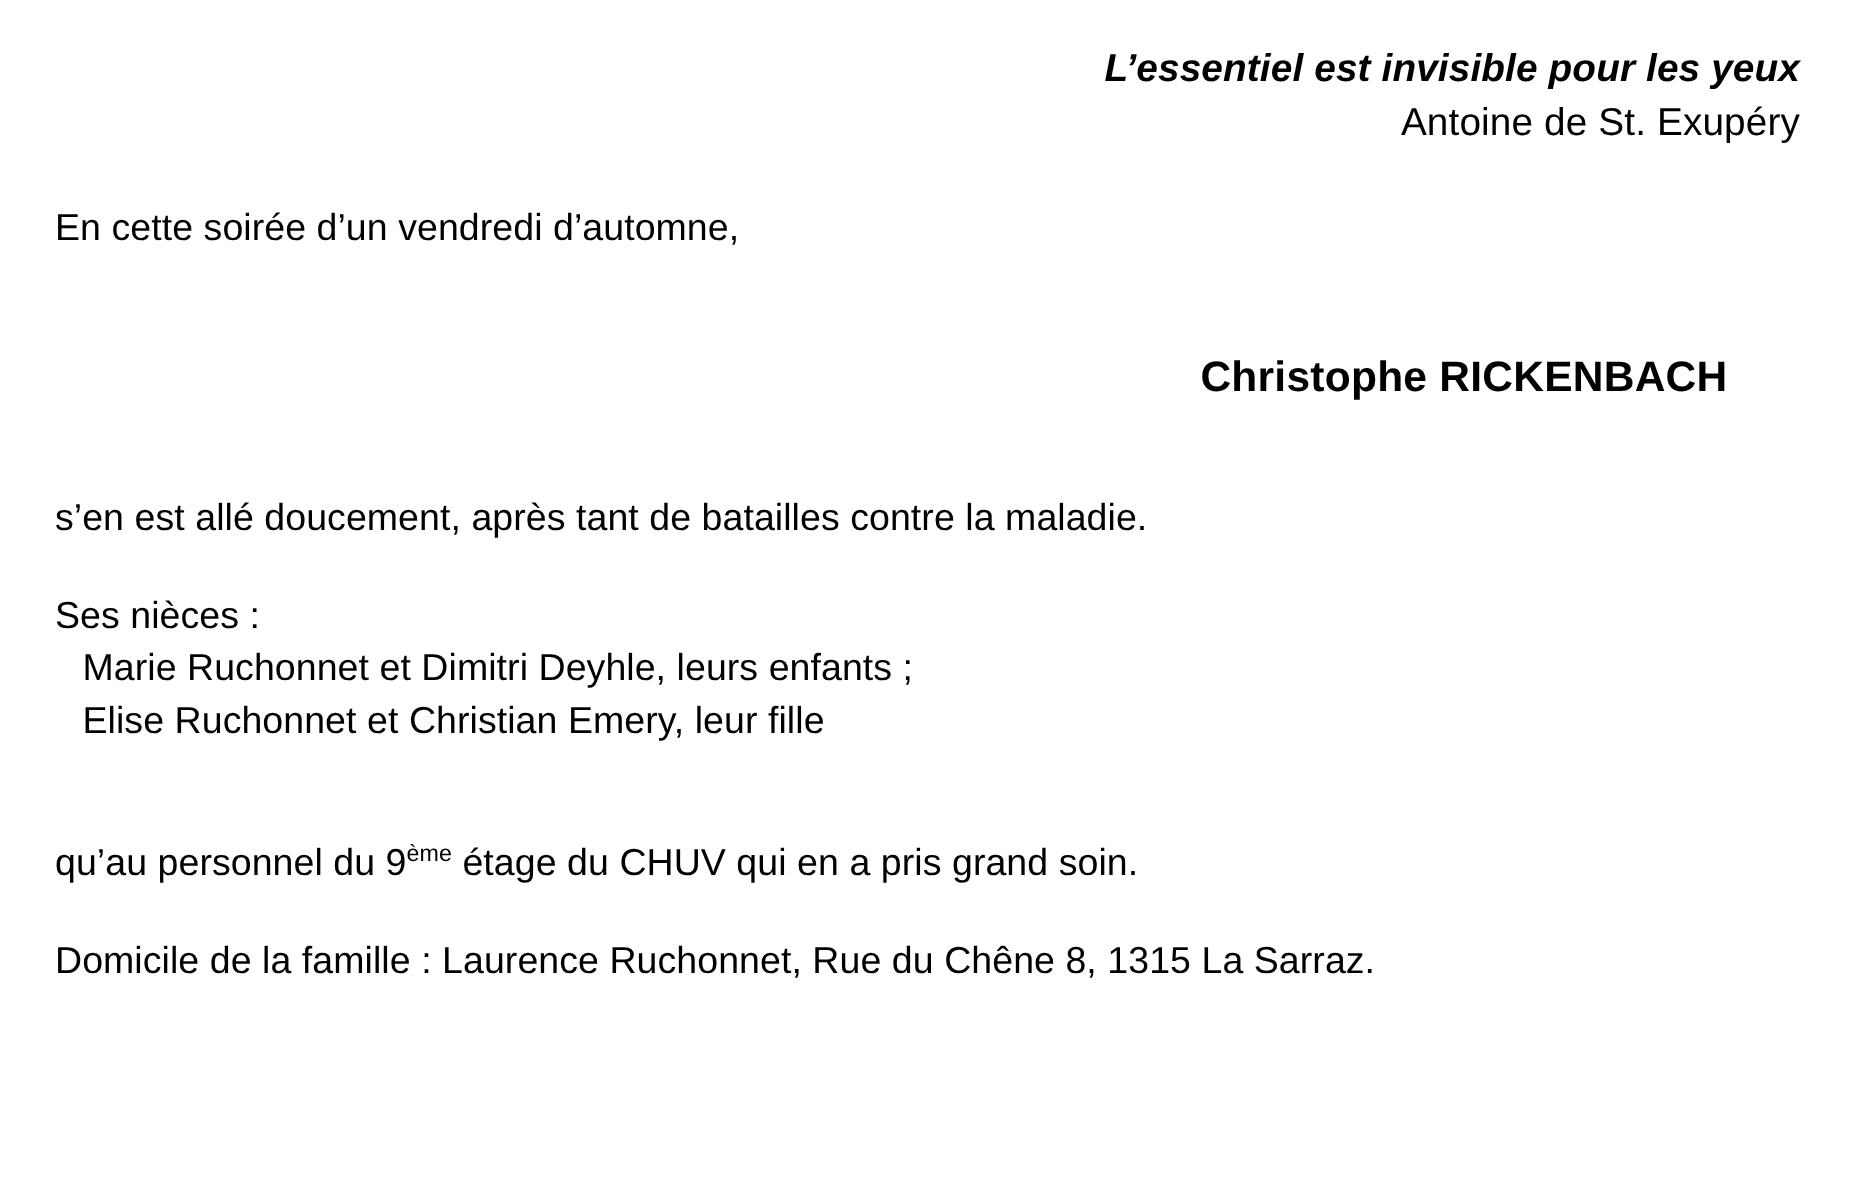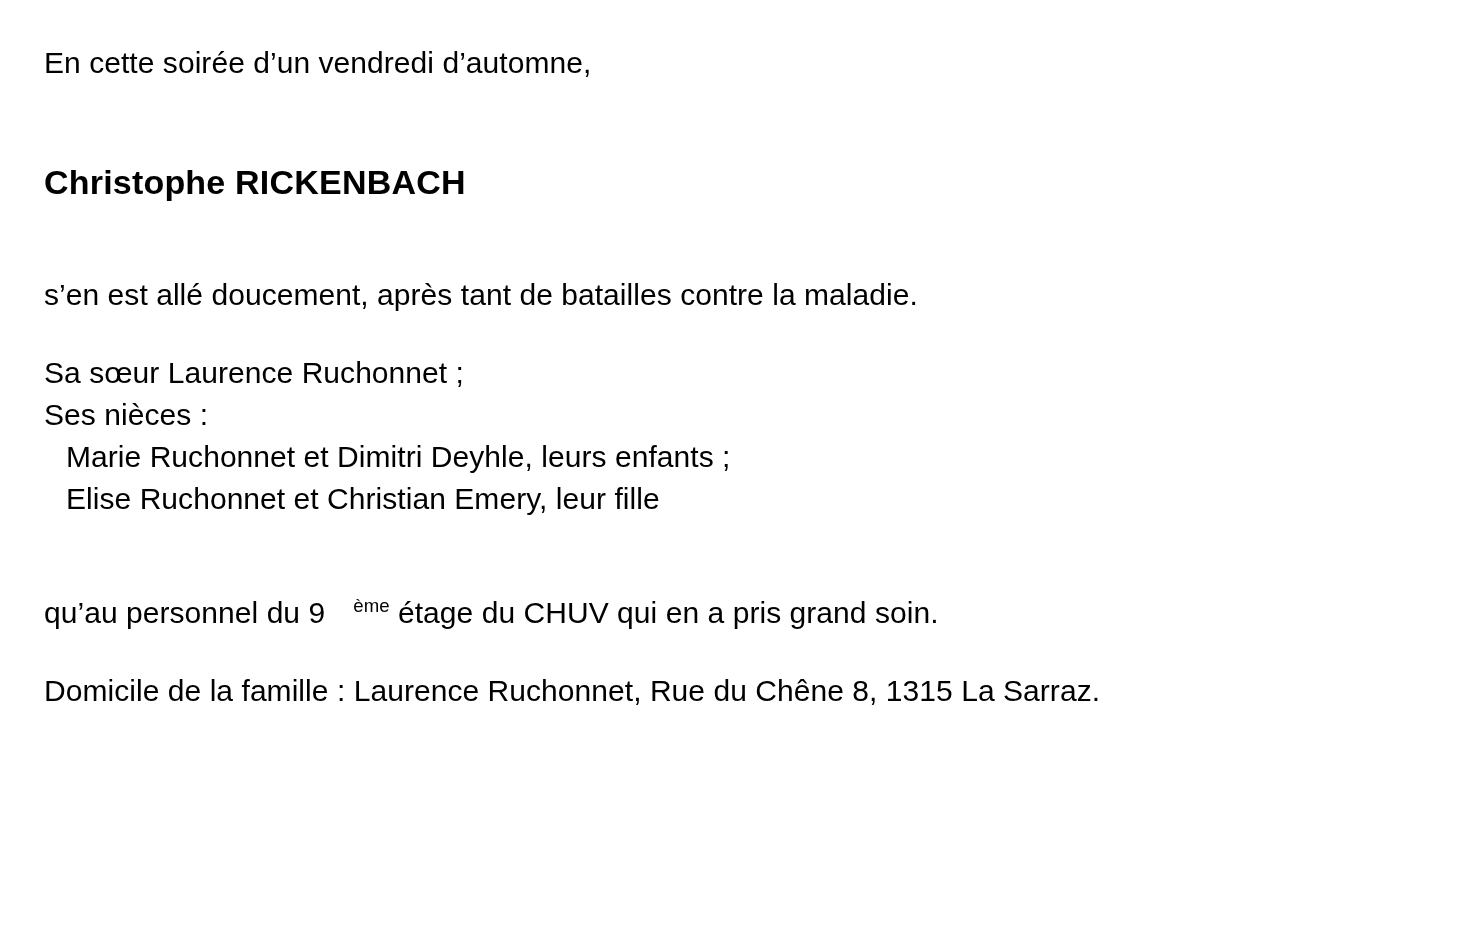--- a/index.html
+++ b/index.html
@@ -45,58 +45,60 @@
   }
   .para {
     font-size: 30px;
     line-height: 42px;
     letter-spacing: 0.05px;
     margin: 0;
   }
   .spacer-lg { height: 42px; }
   .spacer-md { height: 36px; }
   .name-line {
-    text-align: left;
+    text-align: right;
     font-size: 34px;
     font-weight: bold;
     line-height: 44px;
     letter-spacing: 0.2px;
     padding-right: 58px;
   }
   .indent {
     padding-left: 22px;
   }
   sup {
     font-size: 0.62em;
     vertical-align: super;
     line-height: 0;
-    margin-left: 28px;
   }
 </style>
 </head>
 <body>
 
 <div class="page">
 
+  <div class="epigraph">
+    <div class="epigraph-quote">L’essentiel est invisible pour les yeux</div>
+    <div class="epigraph-author">Antoine de St. Exupéry</div>
+  </div>
 
   <div class="body-block">
 
     <p class="para">En cette soirée d’un vendredi d’automne,</p>
 
     <div class="spacer-lg"></div>
 
     <p class="name-line">Christophe RICKENBACH</p>
 
     <div class="spacer-md"></div>
 
     <p class="para">s’en est allé doucement, après tant de batailles contre la maladie.</p>
 
     <div class="spacer-md"></div>
 
-    <p class="para">Sa sœur Laurence Ruchonnet ;</p>
     <p class="para">Ses nièces :</p>
     <p class="para indent">Marie Ruchonnet et Dimitri Deyhle, leurs enfants ;</p>
     <p class="para indent">Elise Ruchonnet et Christian Emery, leur fille</p>
 
     <div class="spacer-md"></div>
 
 
     <div class="spacer-md"></div>
 
     <p class="para"><span>qu’au personnel du 9</span><sup>ème</sup><span> étage du CHUV qui en a pris grand soin.</span></p>

